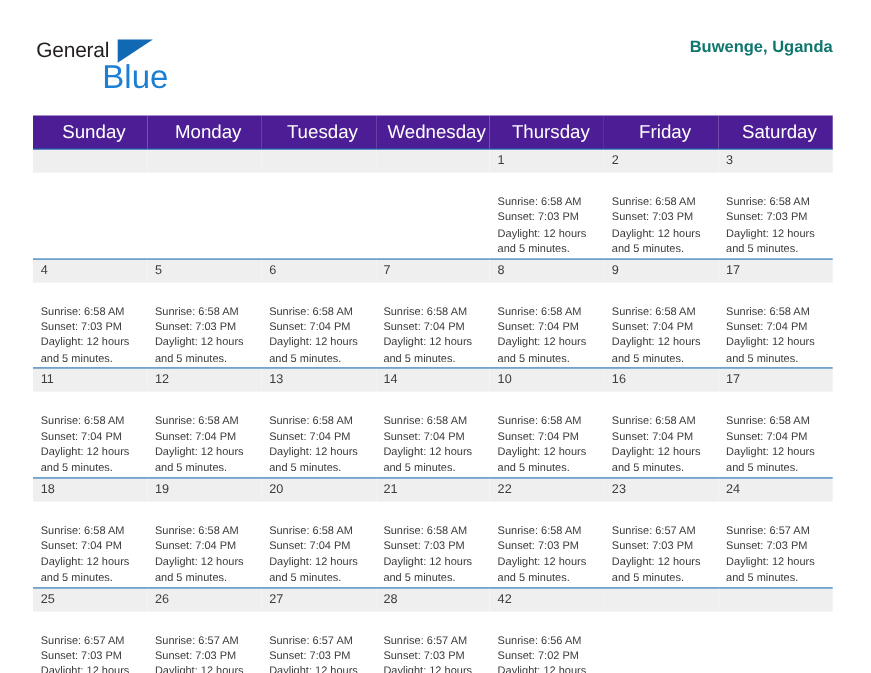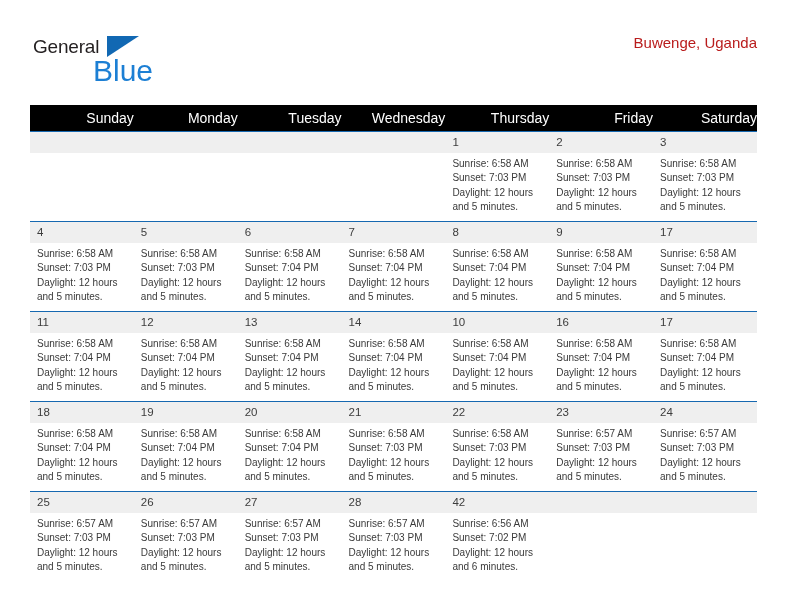--- a/index.html
+++ b/index.html
@@ -69,41 +69,41 @@
   }
   .month-title {
     font-size: 28px;
     color: #1a1a1a;
     font-weight: 400;
     line-height: 36px;
     letter-spacing: 0.2px;
   }
   .location {
     font-size: 15px;
-    color: #b91c1c;
-    font-weight: 400;
+    color: #0f766e;
+    font-weight: 700;
     line-height: 22px;
     margin-top: 4px;
   }
 
   
   .calendar {
     position: absolute;
     left: 30px;
     top: 105px;
     width: 727px;
     border-collapse: collapse;
     table-layout: fixed;
   }
   .calendar th {
-    background: #000000;
+    background: #4c1d95;
     color: #ffffff;
-    font-size: 14px;
+    font-size: 17px;
     font-weight: 400;
-    text-align: right;
+    text-align: center;
     padding: 5px 0 5px 7px;
     height: 20px;
     border: none;
   }
   .calendar td {
     vertical-align: top;
     border-top: 1.4px solid #1668b0;
     padding: 0;
     height: 90px;
     background: #ffffff;
@@ -112,21 +112,21 @@
     display: block;
     background: #efefef;
     font-size: 11.5px;
     color: #3c3c3c;
     padding: 4px 0 4px 7px;
     height: 21px;
     line-height: 13px;
   }
   .daynum.empty { color: transparent; }
   .info {
-    padding: 4px 6px 0 7px;
+    padding: 20px 6px 0 7px;
     font-size: 10px;
     line-height: 14.4px;
     color: #3a3a3a;
   }
   .info div { white-space: nowrap; }
   .info .wrap { white-space: normal; }
 </style>
 </head>
 <body>
 

